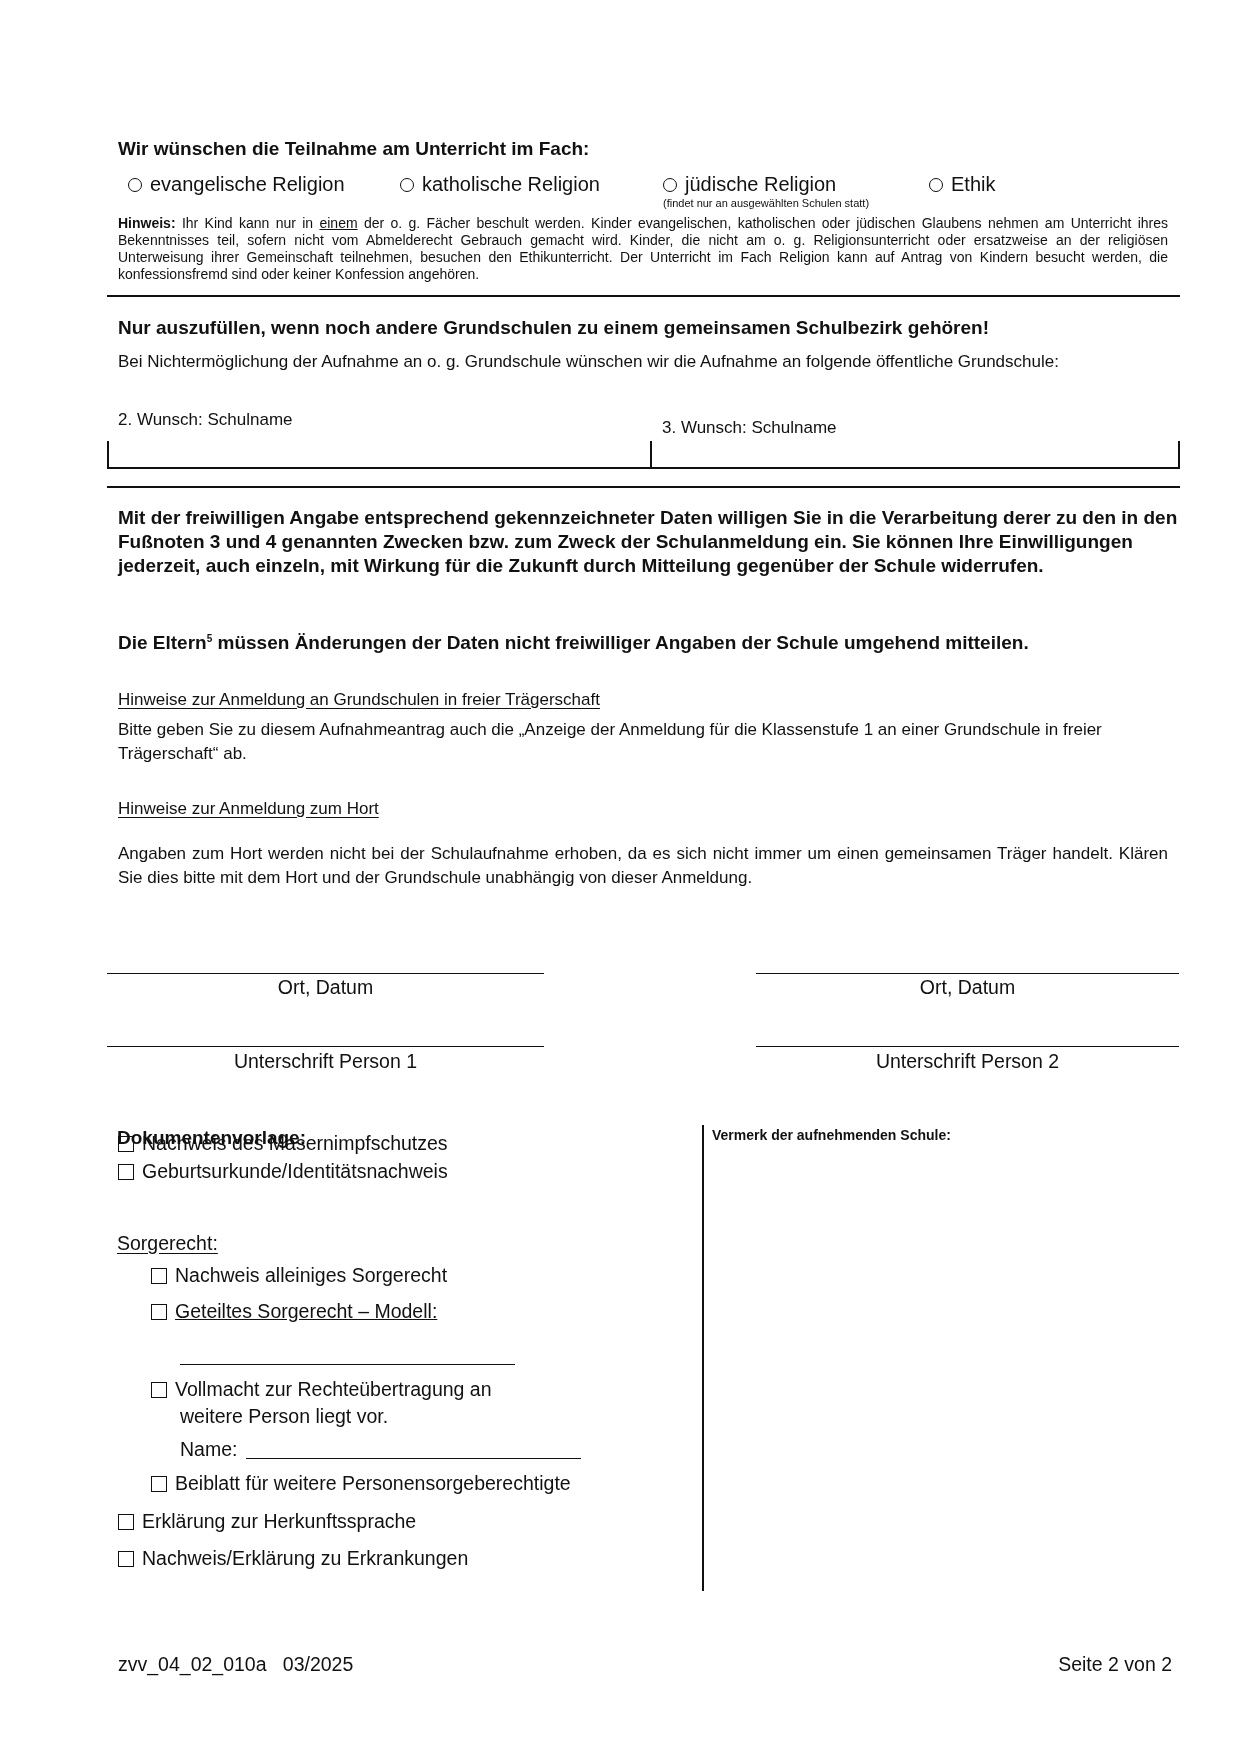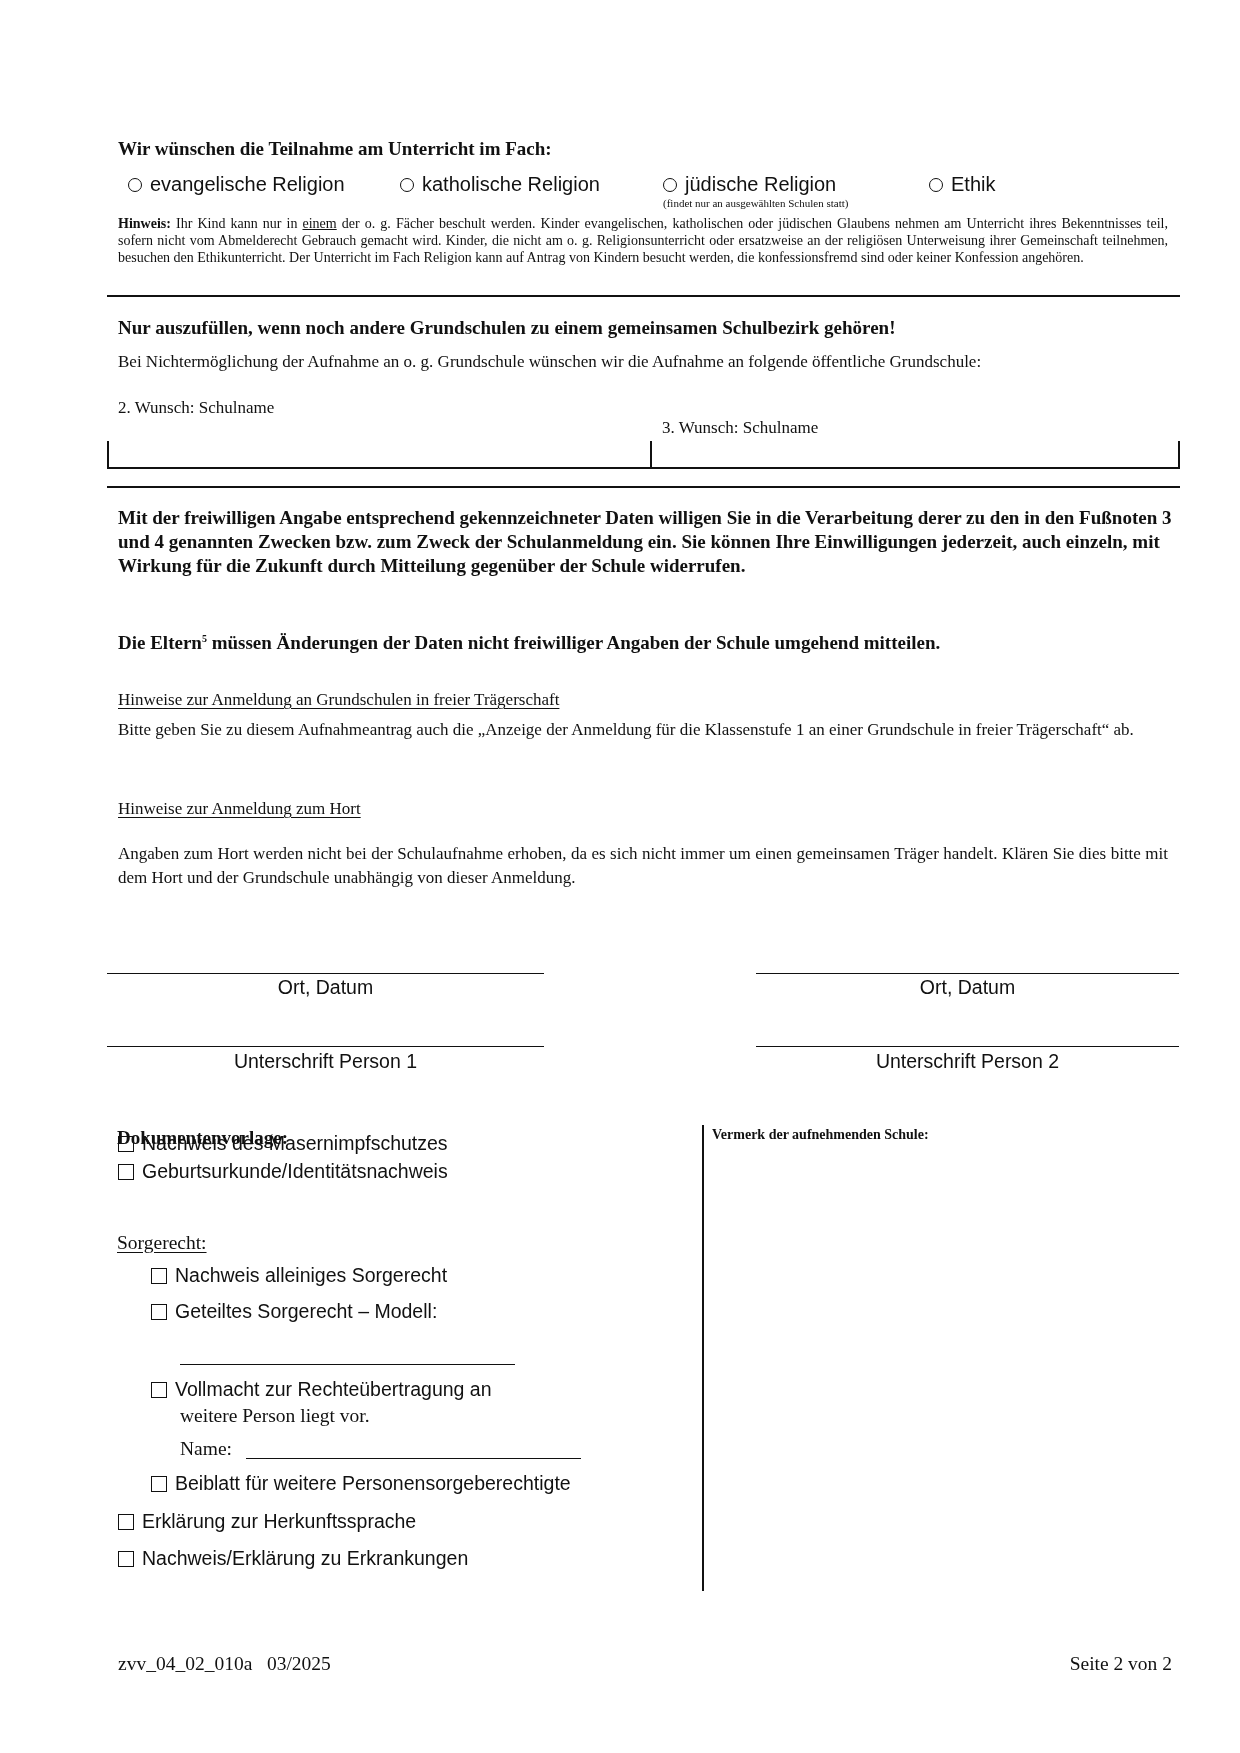--- a/index.html
+++ b/index.html
@@ -1,18 +1,18 @@
 <!DOCTYPE html>
 <html><head>
   <meta charset="utf-8">
   <style>
     html, body { margin: 0; padding: 0; background: #ffffff; }
     body { width: 1240px; height: 1753px; position: relative; overflow: hidden;
       font-family: "Liberation Sans", sans-serif; color: #111111; }
-    .abs { position: absolute; font-family: Liberation Serif, serif; }
+    .abs { position: absolute; }
     .h-bold { font-weight: bold; font-size: 19px; }
     .txt { font-size: 17px; line-height: 24px; }
     .small { font-size: 14px; line-height: 17px; }
     .tiny { font-size: 11px; }
     .radio { display: inline-block; width: 14px; height: 14px; border: 1.6px solid #111; border-radius: 50%; vertical-align: -1px; margin-right: 8px; box-sizing: border-box; }
     .opt { position: absolute; top: 173px; font-size: 20px; white-space: nowrap; cursor: pointer; }
     .hline { position: absolute; height: 1.6px; background: #111; }
     .vline { position: absolute; width: 1.6px; background: #111; }
     .cb { display: inline-block; width: 16px; height: 16px; border: 1.5px solid #111; box-sizing: border-box; vertical-align: -2px; margin-right: 8px; }
     .cbitem { position: absolute; font-size: 19.5px; white-space: nowrap; cursor: pointer; }
@@ -43,21 +43,21 @@
 
 <div class="abs small justify" style="left:118px; top:215px; width:1050px;">
   <b>Hinweis:</b><span> Ihr Kind kann nur in </span><span class="u" style="text-underline-offset:1px">einem</span><span> der o. g. Fächer beschult werden. Kinder evangelischen, katholischen oder jüdischen Glaubens nehmen am Unterricht ihres Bekenntnisses teil, sofern nicht vom Abmelderecht Gebrauch gemacht wird. Kinder, die nicht am o. g. Religionsunterricht oder ersatzweise an der religiösen Unterweisung ihrer Gemeinschaft teilnehmen, besuchen den Ethikunterricht. Der Unterricht im Fach Religion kann auf Antrag von Kindern besucht werden, die konfessionsfremd sind oder keiner Konfession angehören.</span>
 </div>
 
 <div class="hline" style="left:107px; top:295px; width:1073px;"></div>
 
 <div class="abs h-bold" style="left:118px; top:317px;">Nur auszufüllen, wenn noch andere Grundschulen zu einem gemeinsamen Schulbezirk gehören!</div>
 <div class="abs txt justify" style="left:118px; top:350px; width:1050px;">Bei Nichtermöglichung der Aufnahme an o. g. Grundschule wünschen wir die Aufnahme an folgende öffentliche Grundschule:</div>
 
-<div class="abs txt" style="left:118px; top:396px;">2. Wunsch: Schulname</div>
+<div class="abs txt" style="left:118px; top:408px;">2. Wunsch: Schulname</div>
 <div class="abs txt" style="left:662px; top:416px;">3. Wunsch: Schulname</div>
 <div class="abs" style="left:108px; top:440px; width:542px; height:28px;"></div>
 <div class="abs" style="left:652px; top:440px; width:526px; height:28px;"></div>
 <div class="vline" style="left:107px; top:441px; height:27px;"></div>
 <div class="vline" style="left:650px; top:441px; height:27px;"></div>
 <div class="vline" style="left:1178px; top:441px; height:27px;"></div>
 <div class="hline" style="left:107px; top:467px; width:1073px;"></div>
 
 <div class="hline" style="left:107px; top:486px; width:1073px;"></div>
 
@@ -83,21 +83,21 @@
 <div class="sig-label" style="left:756px; top:1050px; width:423px;">Unterschrift Person 2</div>
 
 <div class="abs" style="left:117px; top:1127px; font-weight:bold; font-size:19px;">Dokumentenvorlage:</div>
 
 <div class="cbitem" style="left:118px; top:1160px;"><span class="cb"></span><span>Geburtsurkunde/Identitätsnachweis</span></div>
 <div class="cbitem" style="left:118px; top:1132px;"><span class="cb"></span><span>Nachweis des Masernimpfschutzes</span></div>
 
 <div class="abs u" style="left:117px; top:1232px; font-size:19.5px;">Sorgerecht:</div>
 
 <div class="cbitem" style="left:151px; top:1264px;"><span class="cb"></span><span>Nachweis alleiniges Sorgerecht</span></div>
-<div class="cbitem" style="left:151px; top:1300px;"><span class="cb"></span><span>Geteiltes Sorgerecht – Modell:</span></div>
+<div class="cbitem" style="left:151px; top:1300px;text-decoration:underline;"><span class="cb"></span><span>Geteiltes Sorgerecht – Modell:</span></div>
 <div class="blankline" style="left:180px; top:1364px; width:335px;"></div>
 
 <div class="cbitem" style="left:151px; top:1378px;"><span class="cb"></span><span>Vollmacht zur Rechteübertragung an</span></div>
 <div class="abs" style="left:180px; top:1405px; font-size:19.5px;">weitere Person liegt vor.</div>
 <div class="abs" style="left:180px; top:1438px; font-size:19.5px;">Name:</div>
 <div class="blankline" style="left:246px; top:1458px; width:335px;"></div>
 
 <div class="cbitem" style="left:151px; top:1472px;"><span class="cb"></span><span>Beiblatt für weitere Personensorgeberechtigte</span></div>
 <div class="cbitem" style="left:118px; top:1510px;"><span class="cb"></span><span>Erklärung zur Herkunftssprache</span></div>
 <div class="cbitem" style="left:118px; top:1547px;"><span class="cb"></span><span>Nachweis/Erklärung zu Erkrankungen</span></div>

